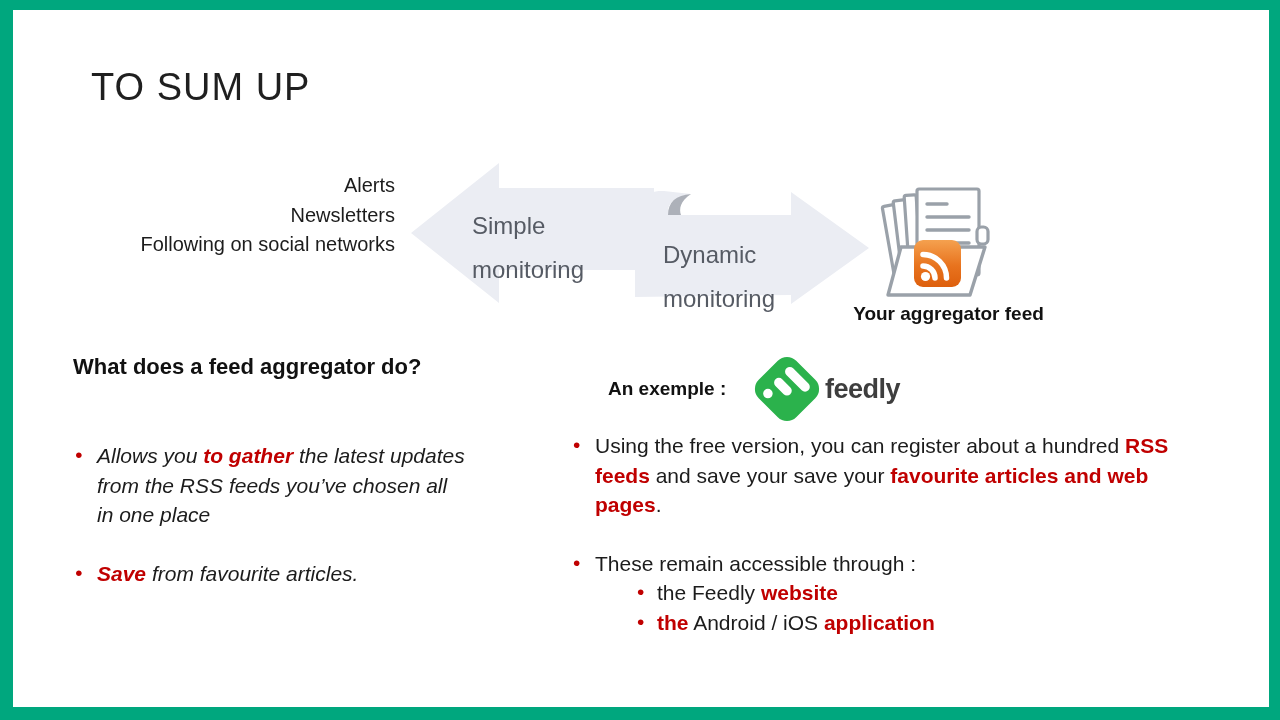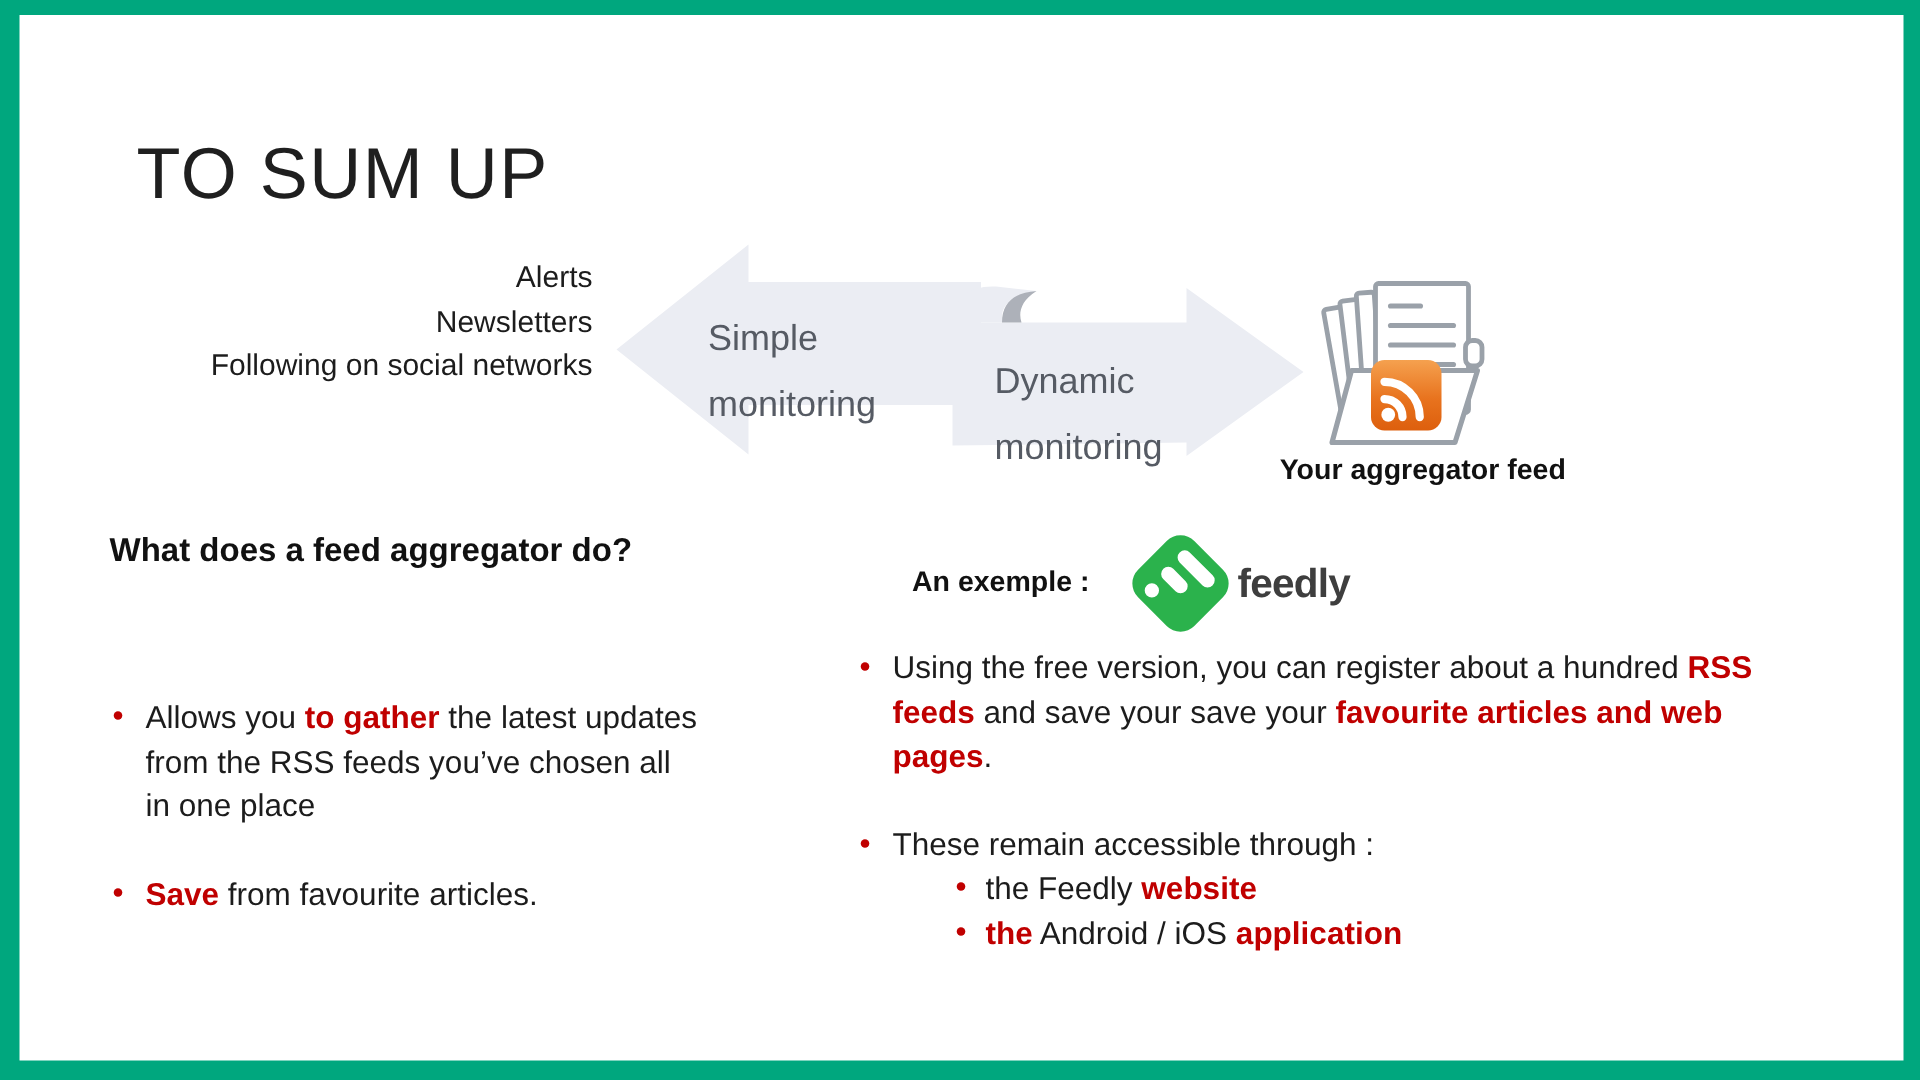--- a/index.html
+++ b/index.html
@@ -9,21 +9,21 @@
     box-sizing:border-box;
     border-style:solid;
     border-width:10px 11px 13px 13px;
     background:#ffffff;
     overflow:hidden;
     font-family:"Liberation Sans","DejaVu Sans",sans-serif;
     color:#1c1c1c;
   }
   .title{
     position:absolute;left:78px;top:56px;
-    font-size:48px;font-weight:300;letter-spacing:1px;color:#1f1f1f;margin-top:23px;
+    font-size:38px;font-weight:300;letter-spacing:1px;color:#1f1f1f;
   }
   
   .sources{
     position:absolute;left:60px;top:161px;width:322px;
     text-align:right;font-size:20px;line-height:29.5px;color:#1c1c1c;
   }
   .arrow-svg{position:absolute;}
   .arrow-label{
     position:absolute;font-size:24px;line-height:44px;color:#565b64;
   }
@@ -51,21 +51,21 @@
   }
   ul.bullets>li{position:relative;padding-left:24px;margin-bottom:29px;}
   ul.bullets>li:last-child{margin-bottom:0;}
   ul.bullets li::before{
     content:"\2022";
     position:absolute;left:2px;top:-1px;
     color:var(--accent-red);font-size:21px;
   }
   ul.sub{list-style:none;margin:0;padding:0 0 0 40px;}
   ul.sub>li{position:relative;padding-left:22px;margin-bottom:0;}
-  .left-list{position:absolute;left:60px;top:454px;width:396px;}
+  .left-list{position:absolute;left:60px;top:431px;width:396px;font-style:italic;}
   .right-list{position:absolute;left:558px;top:421px;width:640px;}
   .red{color:var(--accent-red);font-weight:bold;}
 </style>
 </head>
 <body>
 
 <div class="slide" id="slide" style="border-color: rgb(0, 167, 126);">
 
   <div class="title">TO SUM UP</div>
 

